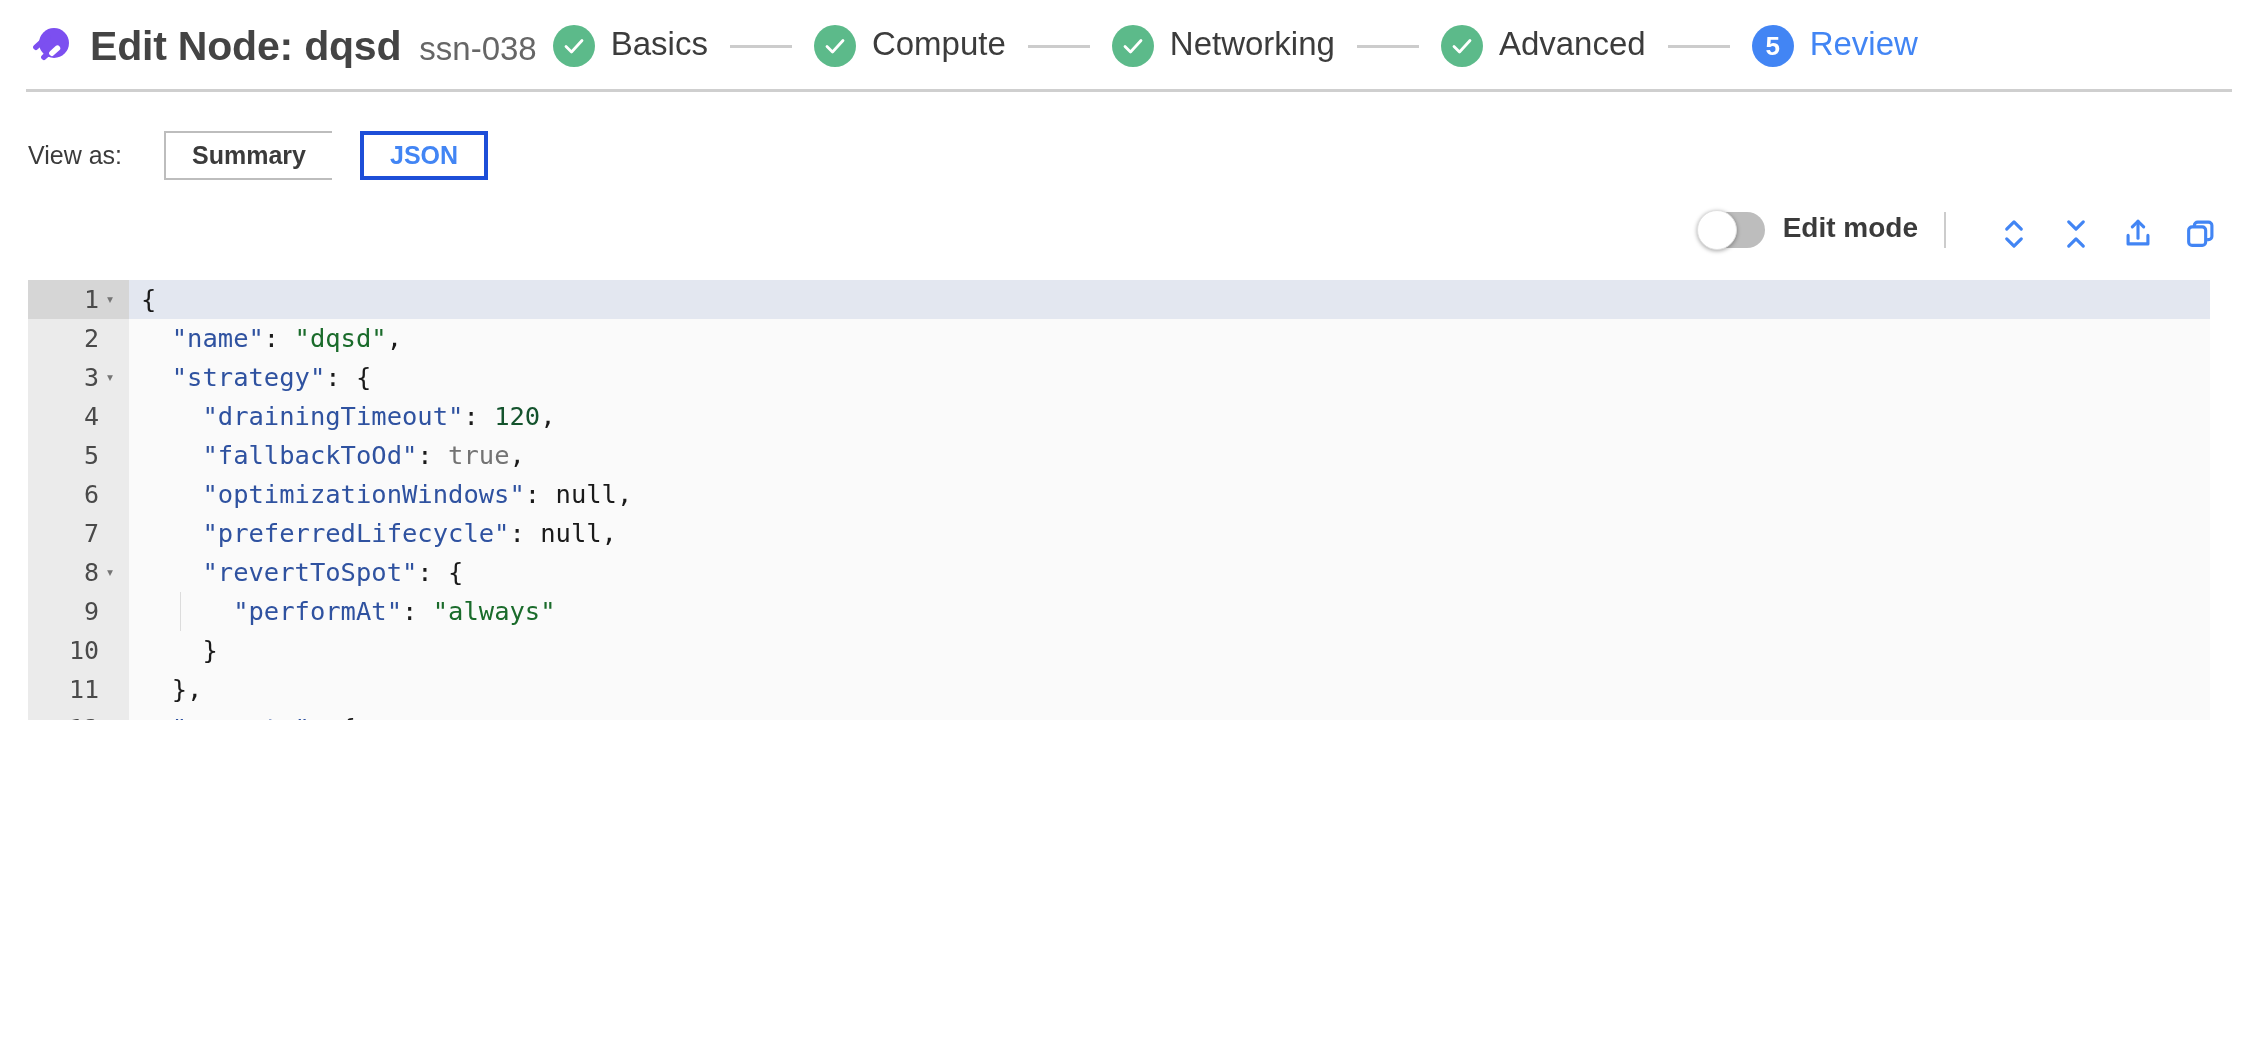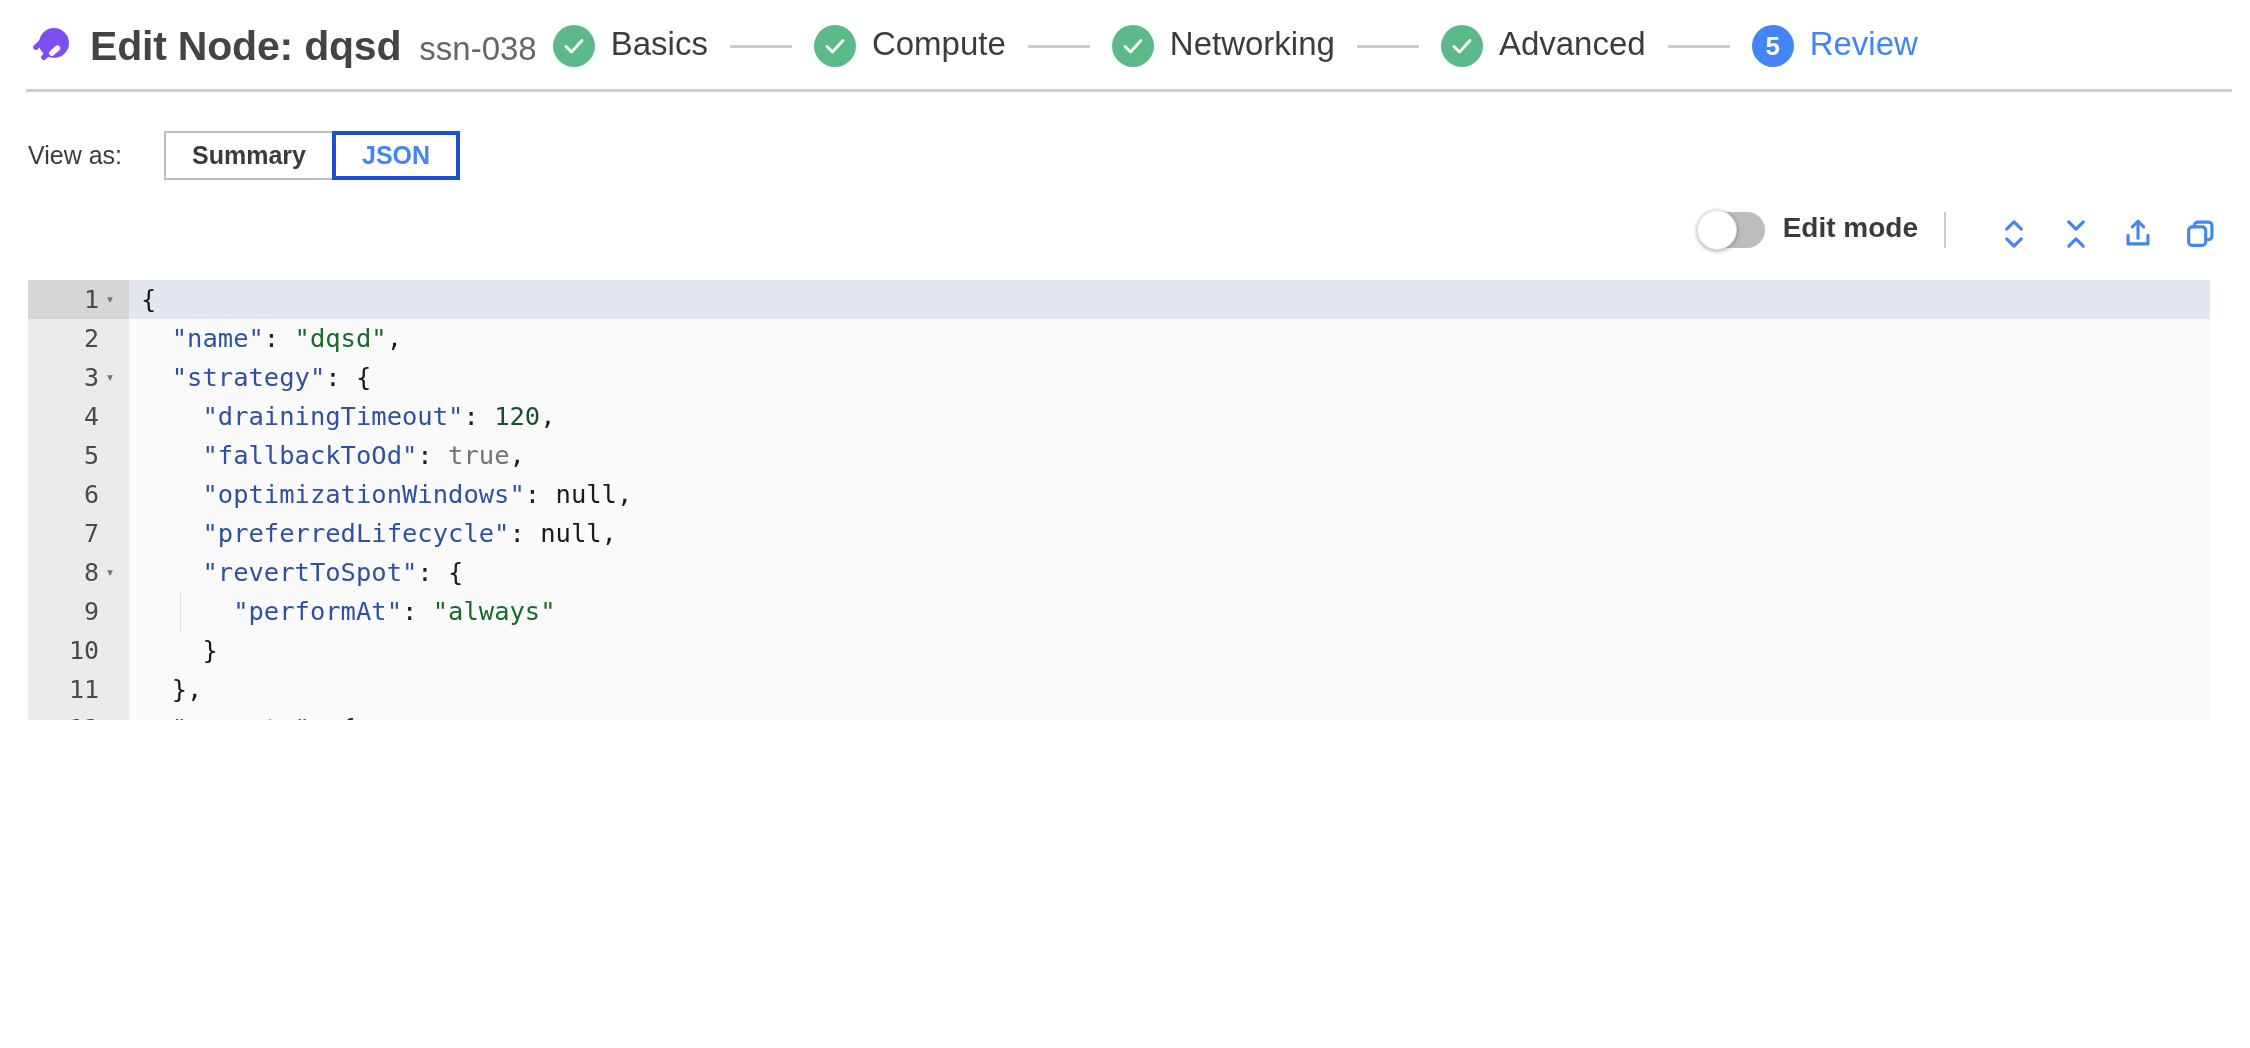--- a/index.html
+++ b/index.html
@@ -78,21 +78,21 @@
   
   .viewas-row {
     display: flex; align-items: center;
     padding: 34px 0 0 28px;
     height: 92px;
   }
   .viewas-label {
     font-size: 25px; font-weight: normal; color: #3b3b3b;
     margin-right: 42px;
   }
-  .segmented { display: flex; }
+  .segmented { display: flex; gap: 28px; }
   .seg-btn {
     height: 49px;
     padding: 0 26px;
     display: flex; align-items: center; justify-content: center;
     font-size: 25px; font-weight: bold;
     background: #ffffff;
     border: 2px solid #bdbdbd;
     color: #3b3b3b;
     cursor: pointer;
   }

